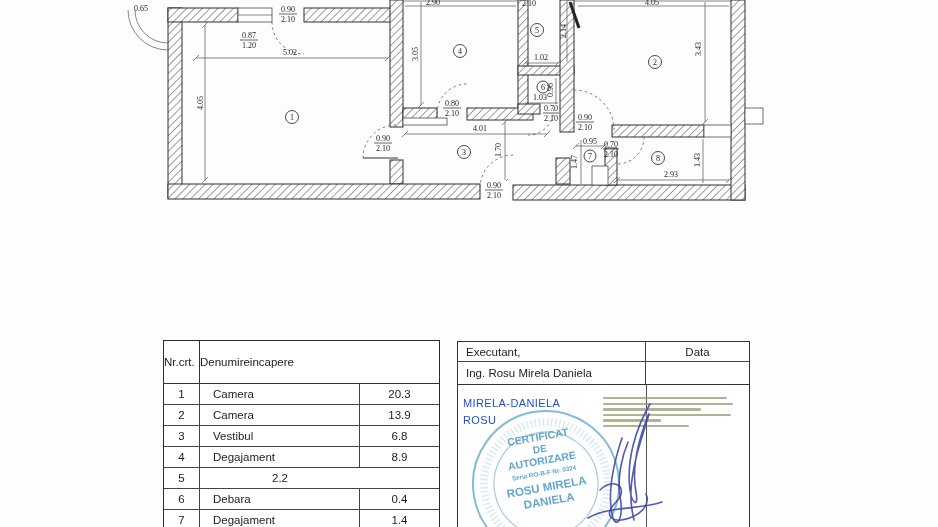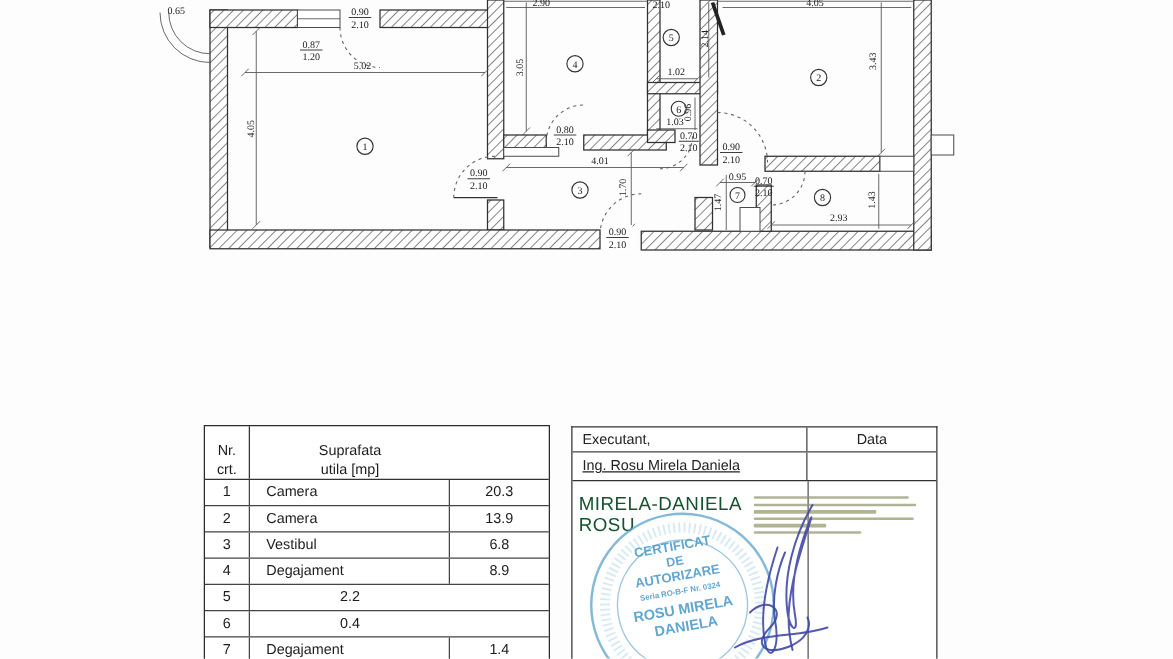--- a/index.html
+++ b/index.html
@@ -15,37 +15,37 @@
   .leaf{stroke:#222;stroke-width:3;fill:none;}
   .leaf2{stroke:#333;stroke-width:1;fill:none;}
   .dt{font:8px "Liberation Serif",serif;fill:#222;text-anchor:middle;}
   .frl{stroke:#222;stroke-width:.7;}
   .rc{fill:none;stroke:#333;stroke-width:.9;}
   .rn{font:8px "Liberation Serif",serif;fill:#222;text-anchor:middle;}
   
   .tbl{position:absolute;left:163px;top:340px;width:275px;background:#fff;
        border:1.6px solid #2b2b2b;font-size:11.5px;color:#1c1c1c;}
   .hrow{display:grid;grid-template-columns:36px 160px 79px;height:42px;border-bottom:1.4px solid #333;}
-  .hcell{border-right:1.4px solid #333;display:flex;flex-direction:column;align-items:center;justify-content:flex-end;line-height:1.25;text-align:center;}
+  .hcell{border-right:1.4px solid #333;display:flex;flex-direction:row;align-items:center;justify-content:flex-start;line-height:1.25;text-align:center;}
   .hcell:last-child{border-right:none;}
   .drow{display:grid;grid-template-columns:36px 160px 79px;height:20px;border-bottom:1.1px solid #444;}
   .cnr{border-right:1.1px solid #444;display:flex;align-items:center;justify-content:center;}
   .cname{border-right:1.1px solid #444;display:flex;align-items:center;padding-left:13px;}
   .carea{display:flex;align-items:center;justify-content:center;}
   
   .exe{position:absolute;left:457px;top:341px;width:291px;height:186px;background:#fff;
        border-left:1.4px solid #333;border-right:1.4px solid #333;border-top:1.4px solid #333;
        font-size:11.5px;color:#222;}
   .erow1{display:grid;grid-template-columns:188px 1fr;height:19px;border-bottom:1.1px solid #444;}
-  .erow2{display:grid;grid-template-columns:188px 1fr;height:22px;border-bottom:1.3px solid #333;text-decoration:underline;}
+  .erow2{display:grid;grid-template-columns:188px 1fr;height:22px;border-bottom:1.3px solid #333;}
   .ecl{display:flex;align-items:center;padding-left:8px;border-right:1.1px solid #444;}
   .ecr{display:flex;align-items:center;justify-content:center;text-align:center;}
   .ebody{position:relative;height:143px;}
   .ediv{position:absolute;left:188px;top:0;bottom:0;border-left:1.1px solid #555;}
-  .signame{position:absolute;left:5px;top:10px;font-size:15px;font-weight:500;color:#14532d;
+  .signame{position:absolute;left:5px;top:10px;font-size:11px;font-weight:500;color:#1d4ed8;
            line-height:17px;letter-spacing:.4px;}
   .digiblock{position:absolute;left:145px;top:12px;width:132px;}
   .digiline{height:2.4px;background:#8f9366;opacity:.7;margin-bottom:3.2px;border-radius:1px;}
   
   #stamp{position:absolute;left:458px;top:402px;width:176px;height:125px;}
   .ring{fill:none;stroke:#5ba3cc;stroke-width:2;opacity:.75;}
   .ring2{fill:none;stroke:#5ba3cc;stroke-width:1.1;opacity:.6;}
   .ringblur{fill:none;stroke:#6fb0d4;stroke-width:8;opacity:.28;stroke-dasharray:1.5,2.6;}
   .st{fill:#4c9aca;opacity:.88;text-anchor:middle;font-family:"Liberation Sans",sans-serif;font-weight:bold;}
   #sig{position:absolute;left:578px;top:398px;width:95px;height:129px;}
@@ -206,22 +206,22 @@
   </g>
 </svg>
 
 <div class="tbl">
   <div class="hrow">
     <div class="hcell">
       <span>Nr.</span>
       <span>crt.</span>
     </div>
     <div class="hcell">
-      <span>Suprafata</span>
-      <span>utila [mp]</span>
+      <span>Denumire</span>
+      <span>incapere</span>
     </div>
   </div>
 
   <div class="drow">
     <div class="cnr">1</div>
     <div class="cname">Camera</div>
     <div class="carea">20.3</div>
   </div>
   <div class="drow">
     <div class="cnr">2</div>
@@ -237,20 +237,21 @@
     <div class="cnr">4</div>
     <div class="cname">Degajament</div>
     <div class="carea">8.9</div>
   </div>
   <div class="drow">
     <div class="cnr">5</div>
     <div class="carea">2.2</div>
   </div>
   <div class="drow">
     <div class="cnr">6</div>
+    <div class="cname">Debara</div>
     <div class="carea">0.4</div>
   </div>
   <div class="drow">
     <div class="cnr">7</div>
     <div class="cname">Degajament</div>
     <div class="carea">1.4</div>
   </div>
 
 </div>
 

